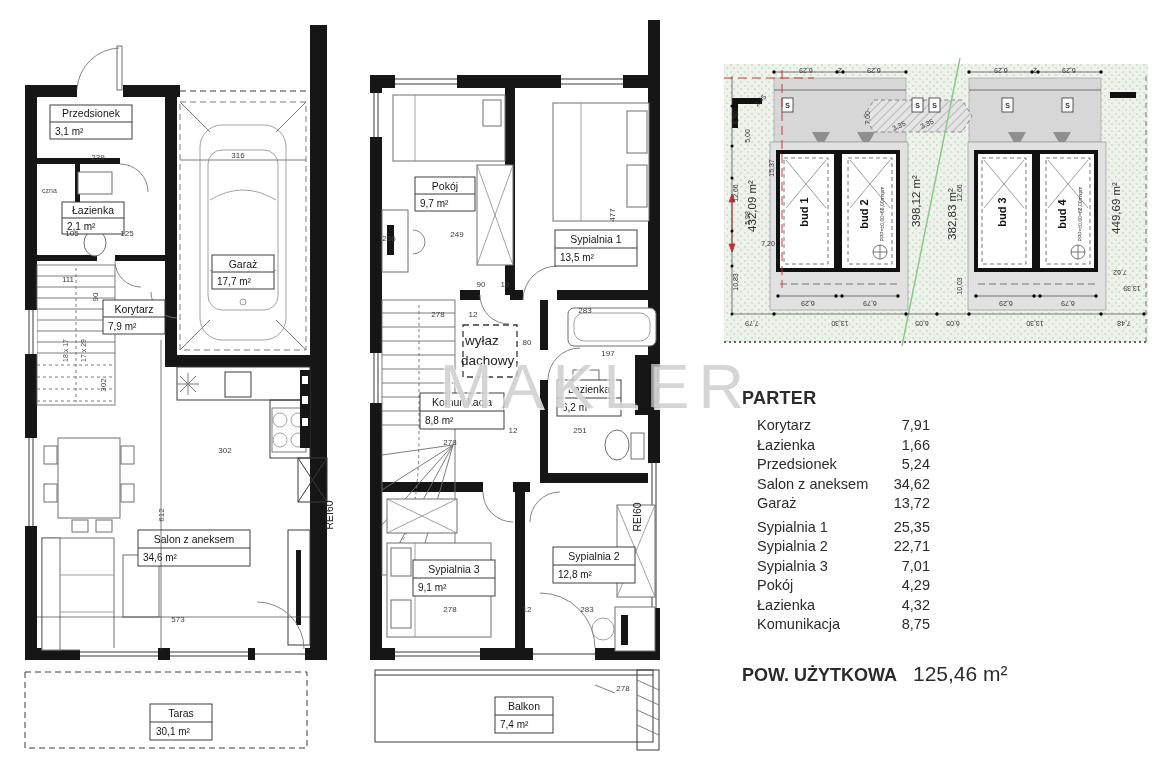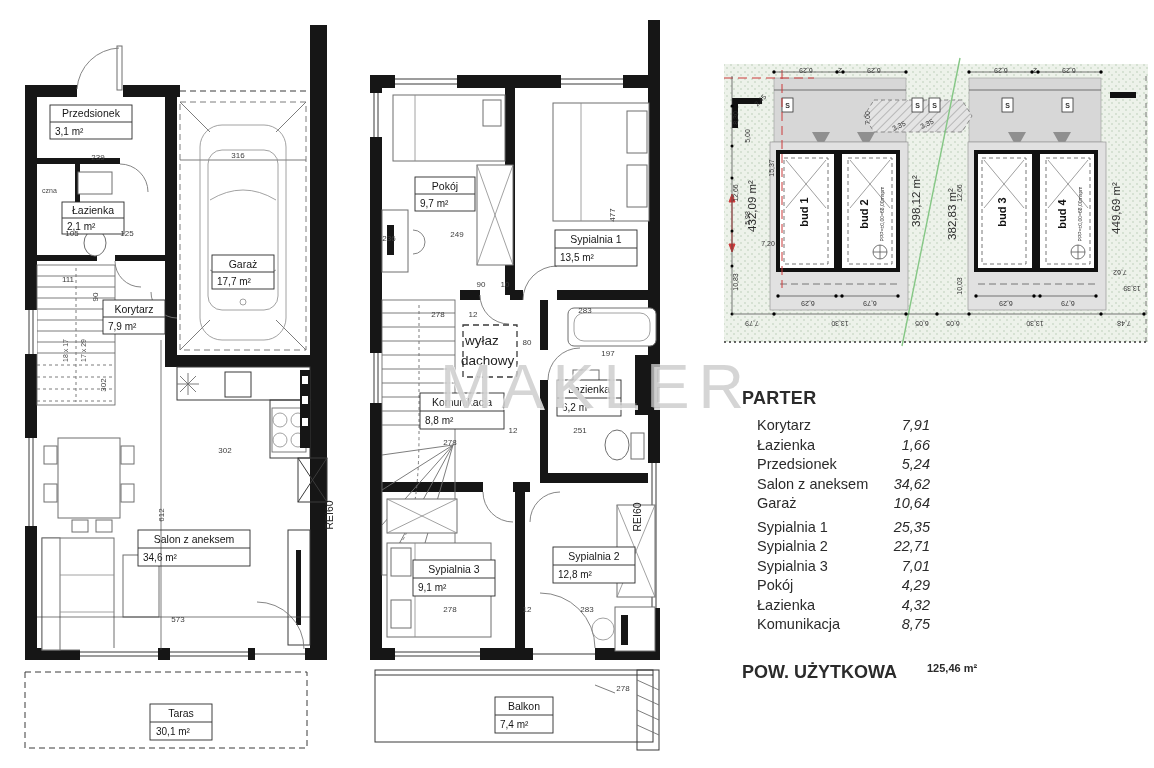--- a/index.html
+++ b/index.html
@@ -30,24 +30,24 @@
   .sdim{font-size:7px;fill:#333;text-anchor:middle;}
   .dimline{stroke:#444;stroke-width:0.7;}
   .reddash{stroke:#cc3b3b;stroke-width:1;stroke-dasharray:9 5;fill:none;}
   .greenline{stroke:#85c785;stroke-width:1.4;}
   
   #legend{position:absolute;left:742px;top:388px;width:290px;color:#2b2b2b;}
   #legend .sec-title{font-size:18px;font-weight:bold;margin:0 0 7px 0;letter-spacing:.3px;}
   #legend .sec{margin-bottom:4px;}
   #legend .row{display:flex;justify-content:space-between;width:188px;
                padding-left:15px;box-sizing:border-box;font-size:14.5px;line-height:19.5px;}
-  #legend .row .v{text-align:right;font-style:italic;}
-  #legend .total{display:flex;align-items:flex-start;gap:30px;margin-top:27px;}
+  #legend .row .v{text-align:right;}
+  #legend .total{display:flex;align-items:flex-end;gap:16px;margin-top:27px;}
   #legend .total .tl{font-size:18px;font-weight:bold;}
-  #legend .total .tv{font-size:11px;font-weight:bold;}
+  #legend .total .tv{font-size:21px;font-weight:normal;}
   
   #watermark{position:absolute;left:440px;top:350px;width:320px;height:70px;
     font-size:63px;font-weight:normal;letter-spacing:9px;
     color:rgba(168,168,168,0.48);
     text-shadow:1.5px 1.5px 0 rgba(255,255,255,0.85), -1.5px -1.5px 0 rgba(255,255,255,0.6);
     z-index:30;pointer-events:none;}
 </style>
 </head>
 <body>
 
@@ -640,21 +640,21 @@
     <div class="row">
           <span>Przedsionek</span>
           <span class="v">5,24</span>
         </div>
     <div class="row">
           <span>Salon z aneksem</span>
           <span class="v">34,62</span>
         </div>
     <div class="row">
           <span>Garaż</span>
-          <span class="v">10,64</span>
+          <span class="v">13,72</span>
         </div>
   </div>
   <div class="sec">
     <div class="row">
           <span>Sypialnia 1</span>
           <span class="v">25,35</span>
         </div>
     <div class="row">
           <span>Sypialnia 2</span>
           <span class="v">22,71</span>

